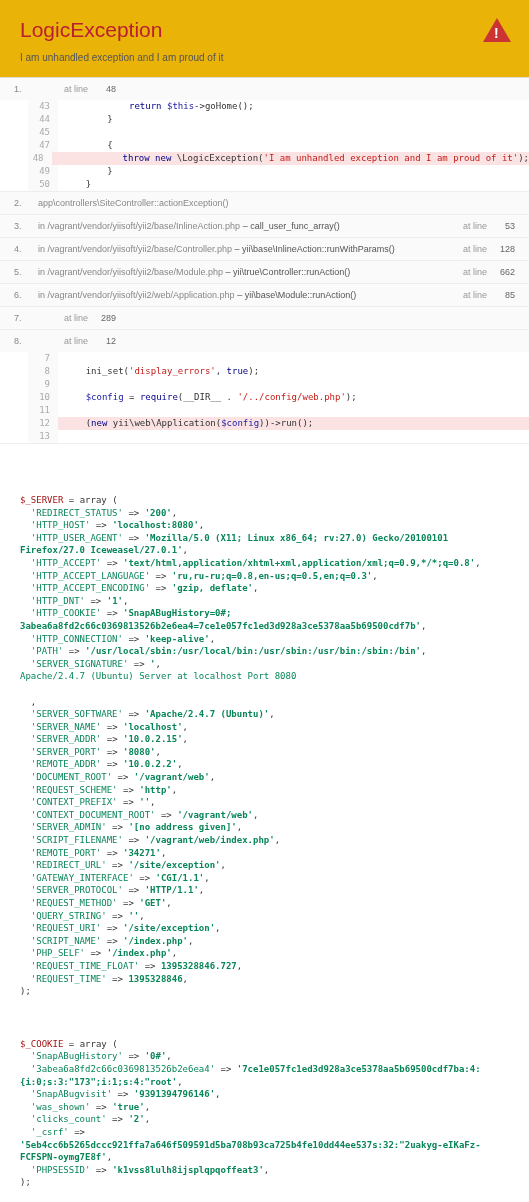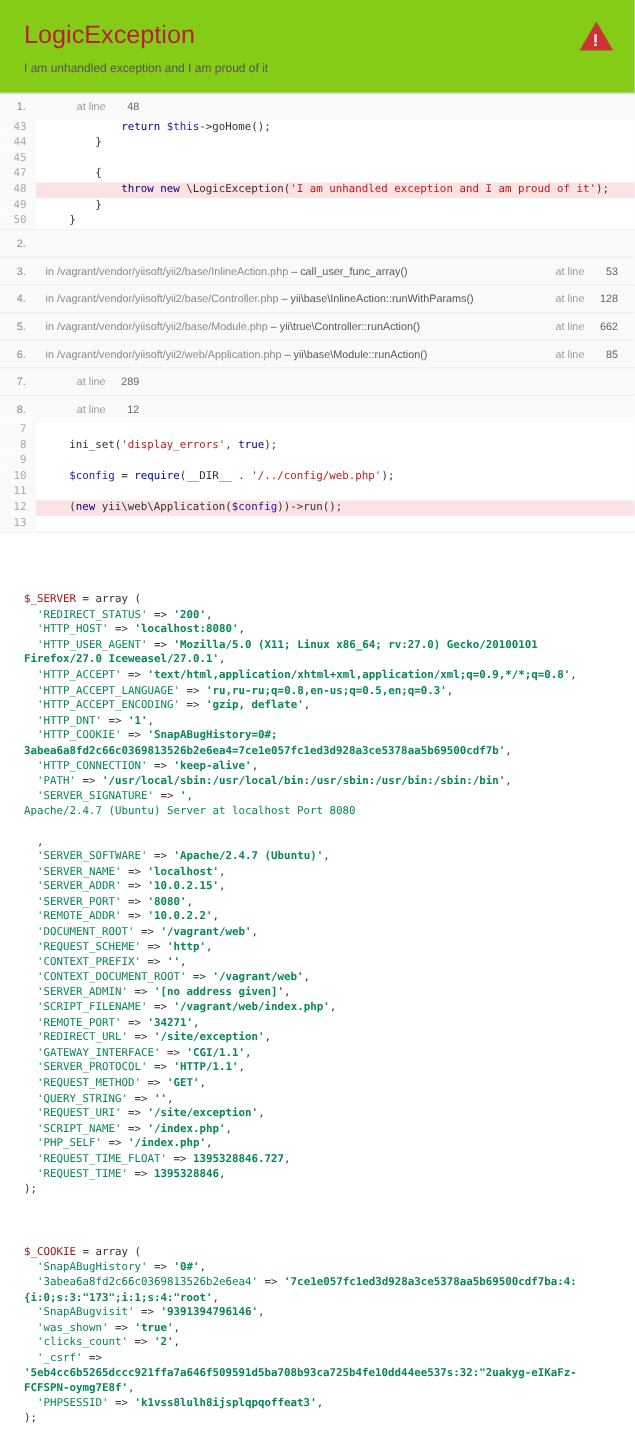--- a/index.html
+++ b/index.html
@@ -1,30 +1,30 @@
 <!DOCTYPE html>
 <html><head>
 <meta charset="utf-8">
 <style>
 * { box-sizing: border-box; margin: 0; padding: 0; }
 body { font-family: Arial, sans-serif; font-size: 11px; background: #fff; color: #333; width: 529px; }
-.header { background: #84cc16; padding: 18px 20px 14px; border-bottom: 1px solid #ddd; position: relative; }
+.header { background: #eab308; padding: 18px 20px 14px; border-bottom: 1px solid #ddd; position: relative; }
 .header h1 { color: #b92031; font-size: 21px; font-weight: normal; margin-bottom: 10px; }
 .header p { color: #555; font-size: 10px; }
 .warn-icon { position: absolute; right: 18px; top: 18px; width: 0; height: 0; border-left: 14px solid transparent; border-right: 14px solid transparent; border-bottom: 24px solid #c33; }
 .warn-icon::after { content: "!"; position: absolute; left: -3px; top: 7px; color: #fff; font-weight: bold; font-size: 14px; }
 .trace { background: #fafafa; }
 .trace-item { border-bottom: 1px solid #eee; }
 .trace-head { display: flex; align-items: center; padding: 6px 14px; font-size: 9px; color: #666; }
 .tnum { width: 24px; color: #888; }
 .tfile { flex: 1; color: #888; }
 .tfile .call { color: #555; }
 .tline-lbl { color: #999; width: 50px; text-align: right; }
 .tline-num { width: 28px; text-align: right; color: #666; }
-.code { background: #fff; font-family: Consolas, Menlo, monospace; font-size: 9px; }
+.code { background: #fff; font-family: Consolas, Menlo, monospace; font-size: 9px; padding-left: 28px; }
 .code-line { display: flex; min-height: 13px; line-height: 13px; }
 .code-line .ln { width: 30px; text-align: right; padding-right: 8px; color: #aaa; background: #fafafa; }
 .code-line .src { flex: 1; white-space: pre; padding-left: 6px; }
 .code-line.hl { background: #fbe3e4; }
 .kw { color: #008; }
 .str { color: #c41a16; }
 .var { color: #1a1aa6; }
 .spacer { height: 30px; }
 .dump { padding: 20px; font-family: Consolas, Menlo, monospace; font-size: 9px; line-height: 1.4; }
 .dump .dvar { color: #a31515; }
@@ -77,20 +77,21 @@
           </div>
           <div class="code-line">
             <span class="ln">50</span>
             <span class="src">    }</span>
           </div>
         </div>
       </div>
       <div class="trace-item">
         <div class="trace-head">
           <span class="tnum">2.</span>
+          <span class="tfile">app\controllers\SiteController::actionException() <span class="call"></span></span>
           <span class="tline-lbl"></span>
           <span class="tline-num"></span>
         </div>
       </div>
       <div class="trace-item">
         <div class="trace-head">
           <span class="tnum">3.</span>
           <span class="tfile">in /vagrant/vendor/yiisoft/yii2/base/InlineAction.php <span class="call">– call_user_func_array()</span></span>
           <span class="tline-lbl">at line</span>
           <span class="tline-num">53</span>

